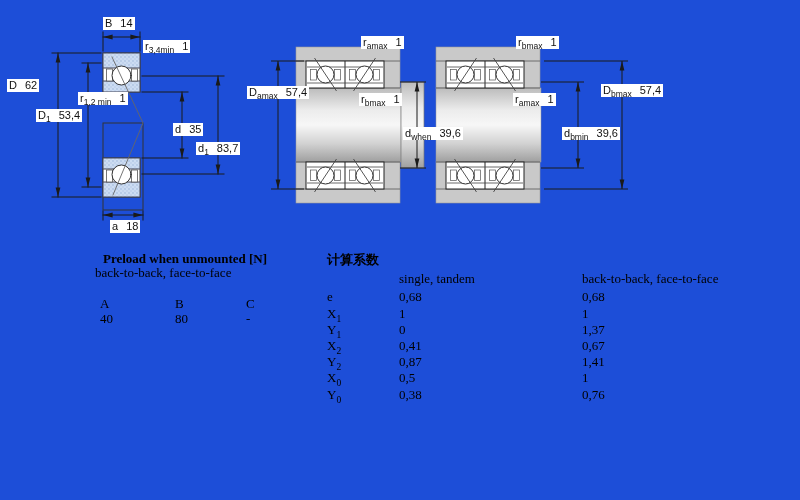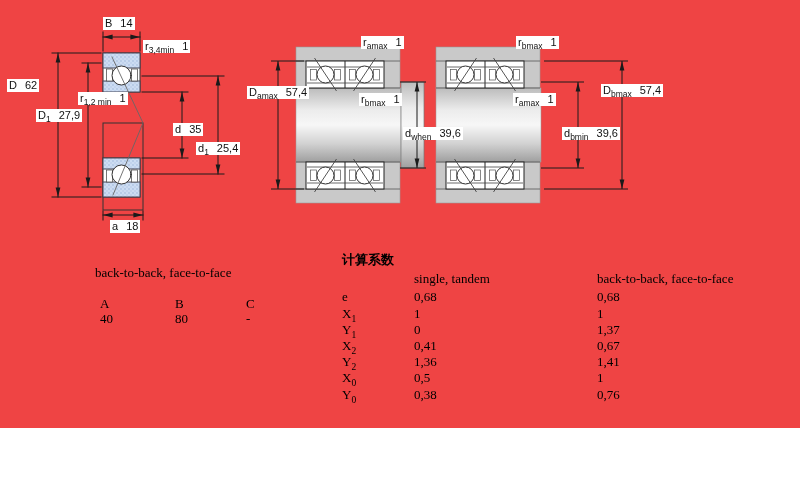--- a/index.html
+++ b/index.html
@@ -1,16 +1,16 @@
 <!DOCTYPE html>
 <html><head>
 <meta charset="utf-8">
 <style>
   html,body { margin:0; padding:0; background:#fff; }
-  .page { position:relative; width:800px; height:428px; background:#ef4444;
+  .page { position:relative; width:800px; height:500px; background:#1d4ed8;
           font-family:"Liberation Sans", sans-serif; overflow:hidden; }
   svg.art { position:absolute; left:0; top:0; }
 
   
   .lbl { position:absolute; font:11px "Liberation Sans", sans-serif; color:#111;
          background:#fff; padding:0 2px; white-space:nowrap; line-height:13px; }
   .lbl sub { font-size:8.5px; line-height:0; }
   .lbl .val { margin-left:8px; }
   .lbl i { font-style:normal; }
 
@@ -184,47 +184,48 @@
 
       <line x1="544" y1="61" x2="628" y2="61" stroke="#1a1a1a" stroke-width="1"></line>
       <line x1="544" y1="189" x2="628" y2="189" stroke="#1a1a1a" stroke-width="1"></line>
       <line x1="622" y1="61" x2="622" y2="189" stroke="#1a1a1a" stroke-width="1" marker-start="url(#arr)" marker-end="url(#arr)"></line>
     </g>
   </svg>
 
   <div class="lbl" style="left:103px;top:17px"><i>B</i><sub></sub><span class="val">14</span></div>
   <div class="lbl" style="left:143px;top:40px"><i>r</i><sub>3,4min</sub><span class="val">1</span></div>
   <div class="lbl" style="left:7px;top:79px"><i>D</i><sub></sub><span class="val">62</span></div>
-  <div class="lbl" style="left:36px;top:109px"><i>D</i><sub>1</sub><span class="val">27,9</span></div>
+  <div class="lbl" style="left:36px;top:109px"><i>D</i><sub>1</sub><span class="val">53,4</span></div>
   <div class="lbl" style="left:78px;top:92px"><i>r</i><sub>1,2 min</sub><span class="val">1</span></div>
   <div class="lbl" style="left:173px;top:123px"><i>d</i><sub></sub><span class="val">35</span></div>
-  <div class="lbl" style="left:196px;top:142px"><i>d</i><sub>1</sub><span class="val">25,4</span></div>
+  <div class="lbl" style="left:196px;top:142px"><i>d</i><sub>1</sub><span class="val">83,7</span></div>
   <div class="lbl" style="left:110px;top:220px"><i>a</i><sub></sub><span class="val">18</span></div>
 
   <div class="lbl" style="left:361px;top:36px"><i>r</i><sub>amax</sub><span class="val">1</span></div>
   <div class="lbl" style="left:359px;top:93px"><i>r</i><sub>bmax</sub><span class="val">1</span></div>
   <div class="lbl" style="left:247px;top:86px"><i>D</i><sub>amax</sub><span class="val">57,4</span></div>
   <div class="lbl" style="left:403px;top:127px"><i>d</i><sub>when</sub><span class="val">39,6</span></div>
 
   <div class="lbl" style="left:516px;top:36px"><i>r</i><sub>bmax</sub><span class="val">1</span></div>
   <div class="lbl" style="left:513px;top:93px"><i>r</i><sub>amax</sub><span class="val">1</span></div>
   <div class="lbl" style="left:601px;top:84px"><i>D</i><sub>bmax</sub><span class="val">57,4</span></div>
   <div class="lbl" style="left:562px;top:127px"><i>d</i><sub>bmin</sub><span class="val">39,6</span></div>
 
   <div class="tbl" style="left:95px;top:249px;width:220px;height:90px">
+    <span class="t-title" style="left:8px;top:2px">Preload when unmounted [N]</span>
     <span style="left:0;top:16px">back-to-back, face-to-face</span>
     <span class="pa" style="top:47px">A</span>
     <span class="pb" style="top:47px">B</span>
     <span class="pc" style="top:47px">C</span>
     <span class="pa" style="top:62px">40</span>
     <span class="pb" style="top:62px">80</span>
     <span class="pc" style="top:62px">-</span>
   </div>
 
-  <div class="tbl" style="left:339px;top:249px;width:410px;height:170px">
+  <div class="tbl" style="left:324px;top:249px;width:410px;height:170px">
     <span class="t-title" style="left:3px;top:2px">计算系数</span>
     <span class="c1" style="top:22px">single, tandem</span>
     <span class="c2" style="top:22px">back-to-back, face-to-face</span>
 
     <span class="c0" style="top:40px"><i>e</i><sub></sub></span>
     <span class="c1" style="top:40px">0,68</span>
     <span class="c2" style="top:40px">0,68</span>
 
     <span class="c0" style="top:57px"><i>X</i><sub>1</sub></span>
     <span class="c1" style="top:57px">1</span>
@@ -232,21 +233,21 @@
 
     <span class="c0" style="top:73px"><i>Y</i><sub>1</sub></span>
     <span class="c1" style="top:73px">0</span>
     <span class="c2" style="top:73px">1,37</span>
 
     <span class="c0" style="top:89px"><i>X</i><sub>2</sub></span>
     <span class="c1" style="top:89px">0,41</span>
     <span class="c2" style="top:89px">0,67</span>
 
     <span class="c0" style="top:105px"><i>Y</i><sub>2</sub></span>
-    <span class="c1" style="top:105px">1,36</span>
+    <span class="c1" style="top:105px">0,87</span>
     <span class="c2" style="top:105px">1,41</span>
 
     <span class="c0" style="top:121px"><i>X</i><sub>0</sub></span>
     <span class="c1" style="top:121px">0,5</span>
     <span class="c2" style="top:121px">1</span>
 
     <span class="c0" style="top:138px"><i>Y</i><sub>0</sub></span>
     <span class="c1" style="top:138px">0,38</span>
     <span class="c2" style="top:138px">0,76</span>
   </div>

